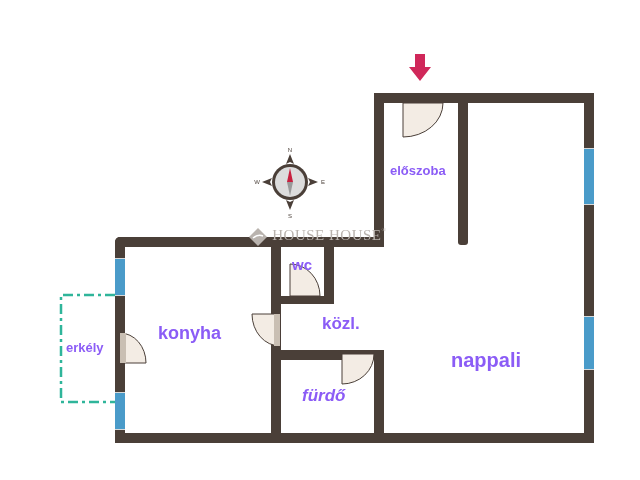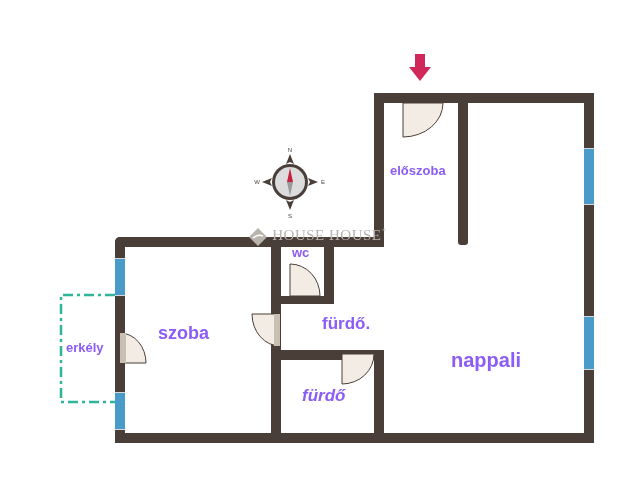--- a/index.html
+++ b/index.html
@@ -77,20 +77,20 @@
 
   <div class="watermark" style="left:248px;top:227px;">
     <svg width="20" height="20" viewBox="0 0 20 20" style="vertical-align:middle;">
       <polygon points="10,1 19,10 10,19 1,10" fill="#b9b3ae"></polygon>
       <path d="M5,11 Q10,7 15,9" stroke="#fff" stroke-width="1.5" fill="none"></path>
     </svg>
     <span>HOUSE HOUSE</span><span class="sup">®</span>
   </div>
 
   <div class="label" style="left:390px;top:163px;font-size:13px;">előszoba</div>
-  <div class="label" style="left:292px;top:245px;font-size:13px;">wc</div>
-  <div class="label" style="left:322px;top:314px;font-size:17px;">fürdő.</div>
-  <div class="label" style="left:158px;top:323px;font-size:18px;">szoba</div>
+  <div class="label" style="left:292px;top:256px;font-size:15px;">wc</div>
+  <div class="label" style="left:322px;top:314px;font-size:17px;">közl.</div>
+  <div class="label" style="left:158px;top:323px;font-size:18px;">konyha</div>
   <div class="label" style="left:66px;top:340px;font-size:13px;">erkély</div>
   <div class="label" style="left:302px;top:386px;font-size:17px;font-style:italic;">fürdő</div>
   <div class="label" style="left:451px;top:349px;font-size:20px;">nappali</div>
 
 </div>
 
 </body></html>

